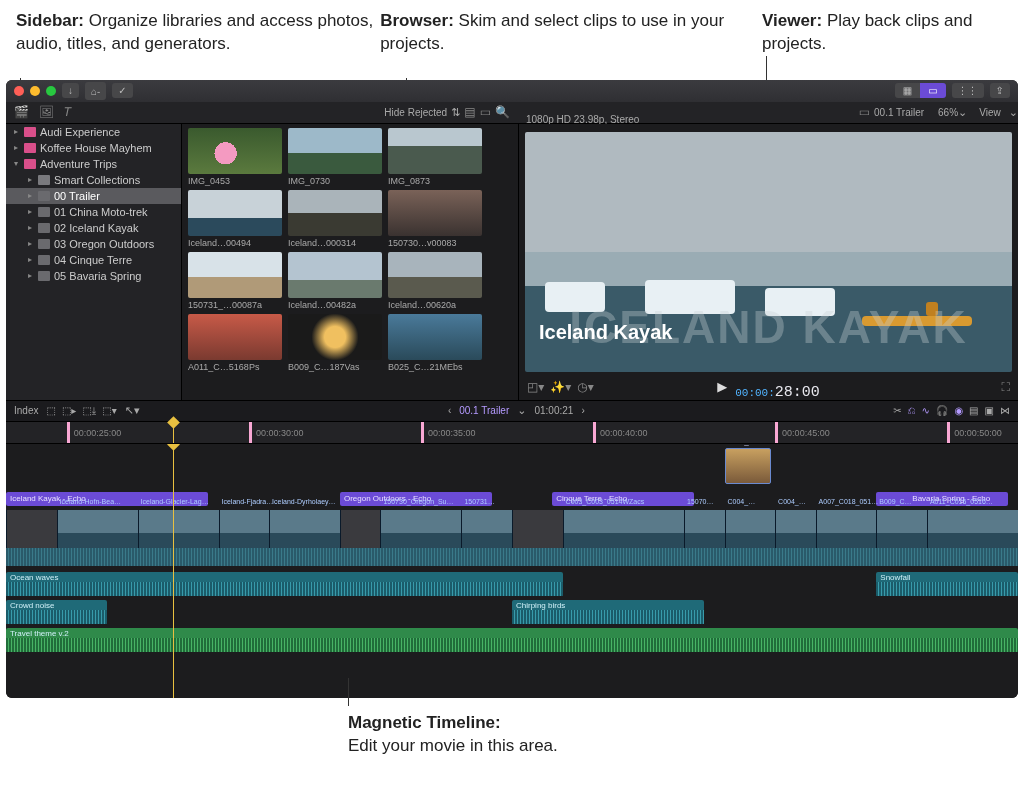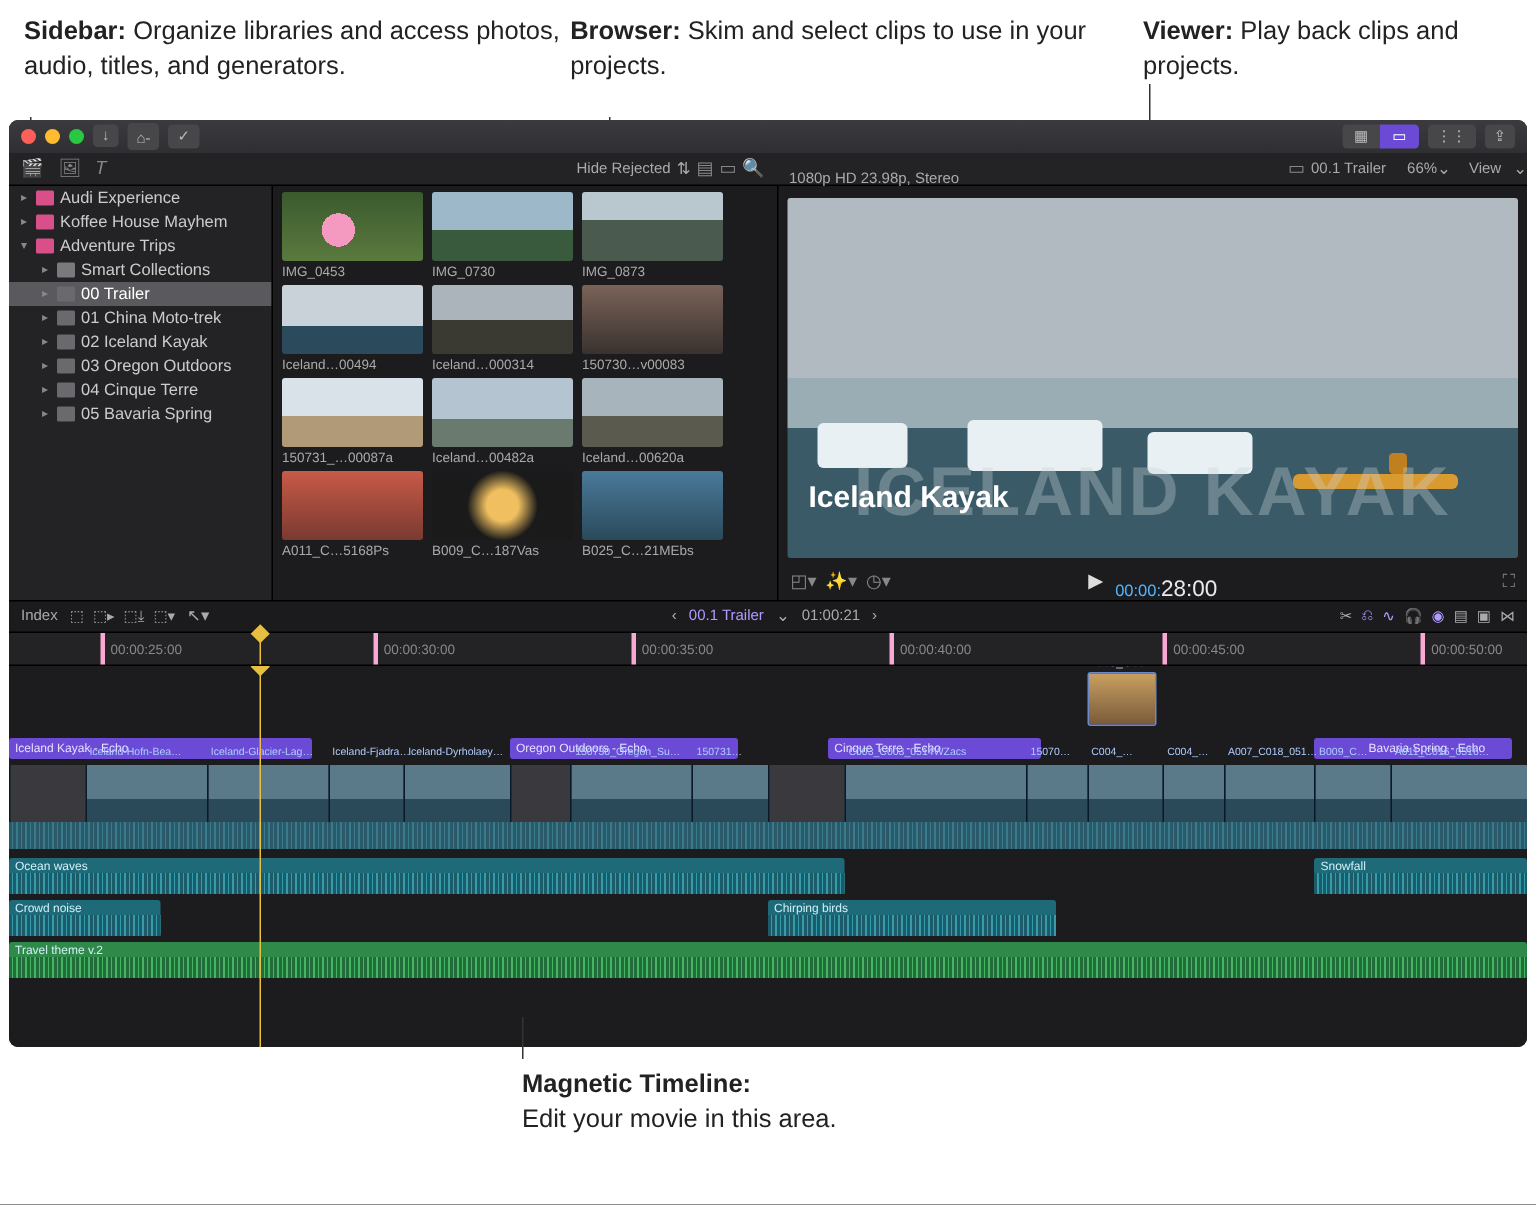--- a/index.html
+++ b/index.html
@@ -70,21 +70,21 @@
 
   .viewer { flex: 1; background: #1c1c1e; display: flex; flex-direction: column; border-left: 1px solid #000; } 
   .viewer .canvas { flex: 1; margin: 8px 6px 2px 6px; position: relative; background:
       linear-gradient(#b0bac0 0 50%, #9aacb4 50% 64%, #3a5a68 64% 100%); border-radius: 2px; overflow: hidden; }
   .iceberg { position: absolute; background: #e8f0f4; border-radius: 4px; }
   .boat { position: absolute; right: 40px; bottom: 46px; width: 110px; height: 10px; background: #d99a30; border-radius: 4px; }
   .paddler { position: absolute; right: 74px; bottom: 56px; width: 12px; height: 14px; background: #c08020; border-radius: 3px; }
   .title-overlay-ghost { position: absolute; left: 0; right: 0; bottom: 18px; font-size: 46px; font-weight: 800; letter-spacing: 2px; color: rgba(200,208,212,0.35); text-align: center; white-space: nowrap; }
   .title-overlay { position: absolute; left: 14px; bottom: 28px; font-size: 20px; font-weight: 800; color: #fff; }
   .viewer .transport { height: 26px; display: flex; align-items: center; gap: 8px; padding: 0 8px; font-size: 11px; color: #aaa; justify-content: center; position: relative; }
-  .transport .tc { color: #52b4ff; font-family: Liberation Sans, sans-serif; margin-top: 12px; }
+  .transport .tc { color: #52b4ff; font-family: Liberation Mono, monospace; margin-top: 12px; }
   .transport .tc .big { color: #e8e8ee; font-size: 15px; }
   .transport .left-icons, .transport .right-icons { position: absolute; display: flex; gap: 6px; font-size: 12px; color: #888; }
   .transport .left-icons { left: 8px; } .transport .right-icons { right: 8px; }
   .play { font-size: 13px; color: #ddd; }
 
   
   .tltoolbar { height: 22px; background: #1b1b1e; border-top: 1px solid #000; border-bottom: 1px solid #000; display: flex; align-items: center; padding: 0 8px; font-size: 10px; color: #aaa; gap: 8px; }
   .tltoolbar .grp { display: flex; gap: 6px; align-items: center; }
   .tltoolbar .spacer { flex: 1; }
   .tltoolbar .purple { color: #b49aff; }

